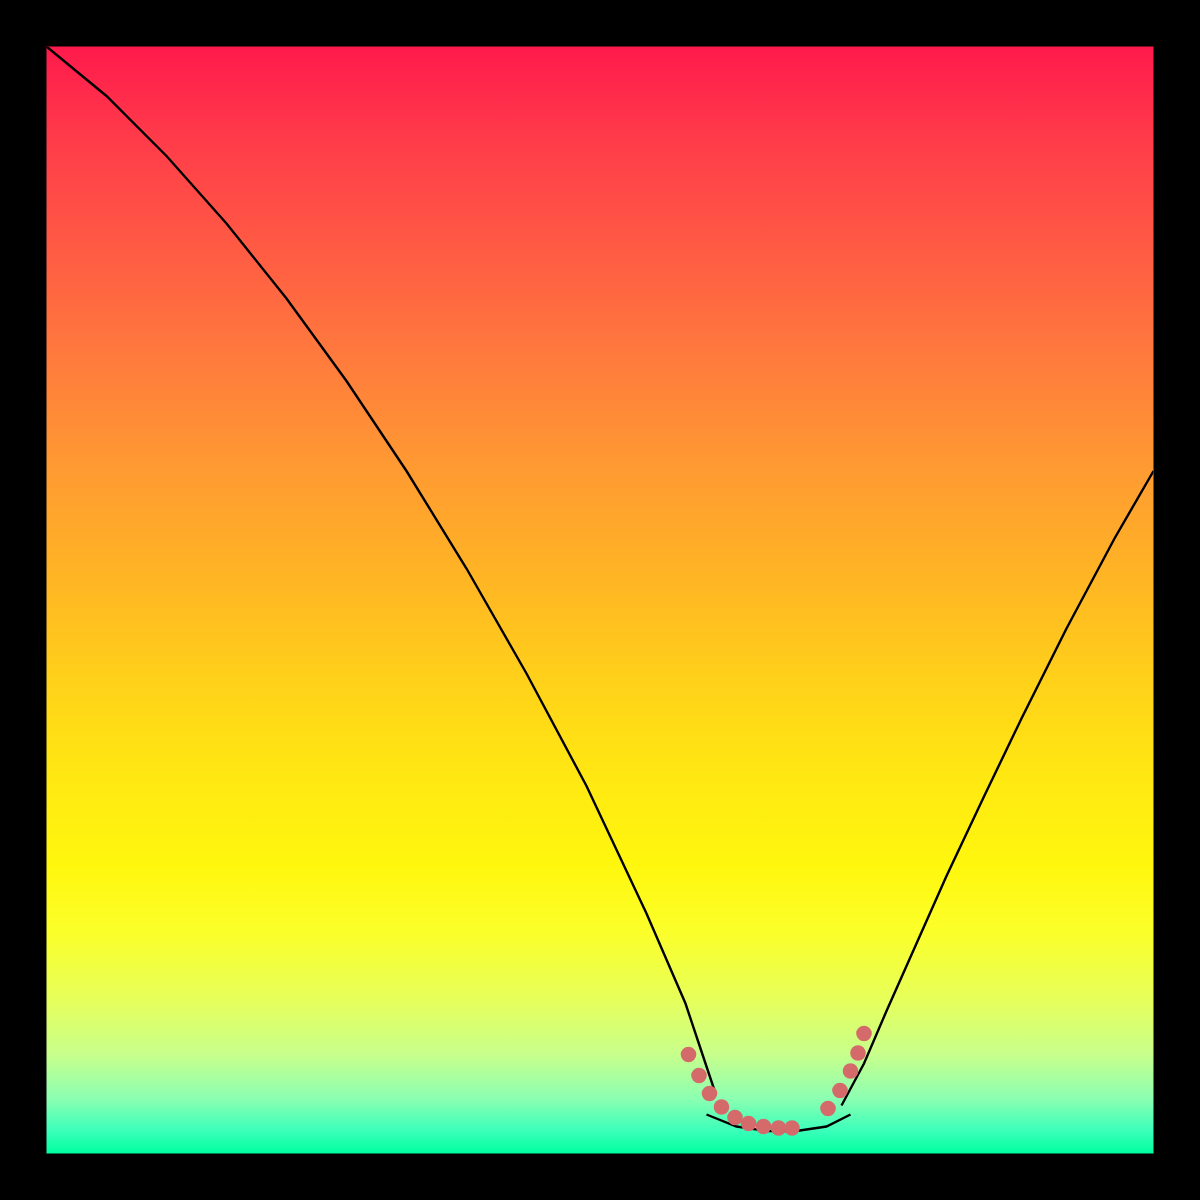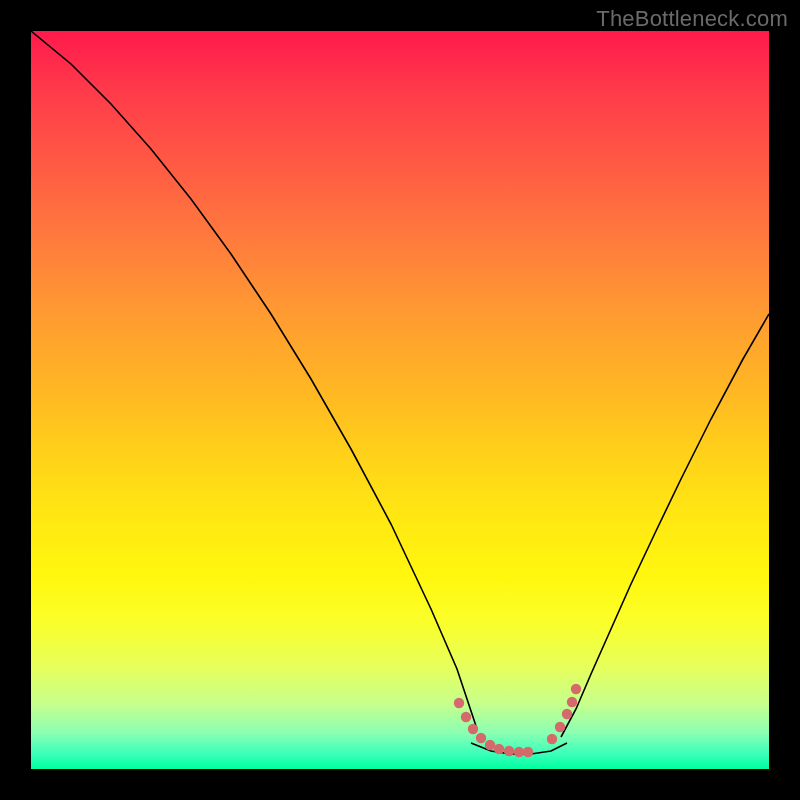--- a/index.html
+++ b/index.html
@@ -73,14 +73,13 @@
           <circle cx="488" cy="721" r="5.2" fill="#d46a6a"></circle>
           <circle cx="497" cy="721" r="5.2" fill="#d46a6a"></circle>
           <circle cx="521" cy="708" r="5.2" fill="#d46a6a"></circle>
           <circle cx="529" cy="696" r="5.2" fill="#d46a6a"></circle>
           <circle cx="536" cy="683" r="5.2" fill="#d46a6a"></circle>
           <circle cx="541" cy="671" r="5.2" fill="#d46a6a"></circle>
           <circle cx="545" cy="658" r="5.2" fill="#d46a6a"></circle>
         </g>
     </svg>
   </div>
-  <div class="watermark">TheBottleneck.com</div>
 </div>
 
 </body></html>

